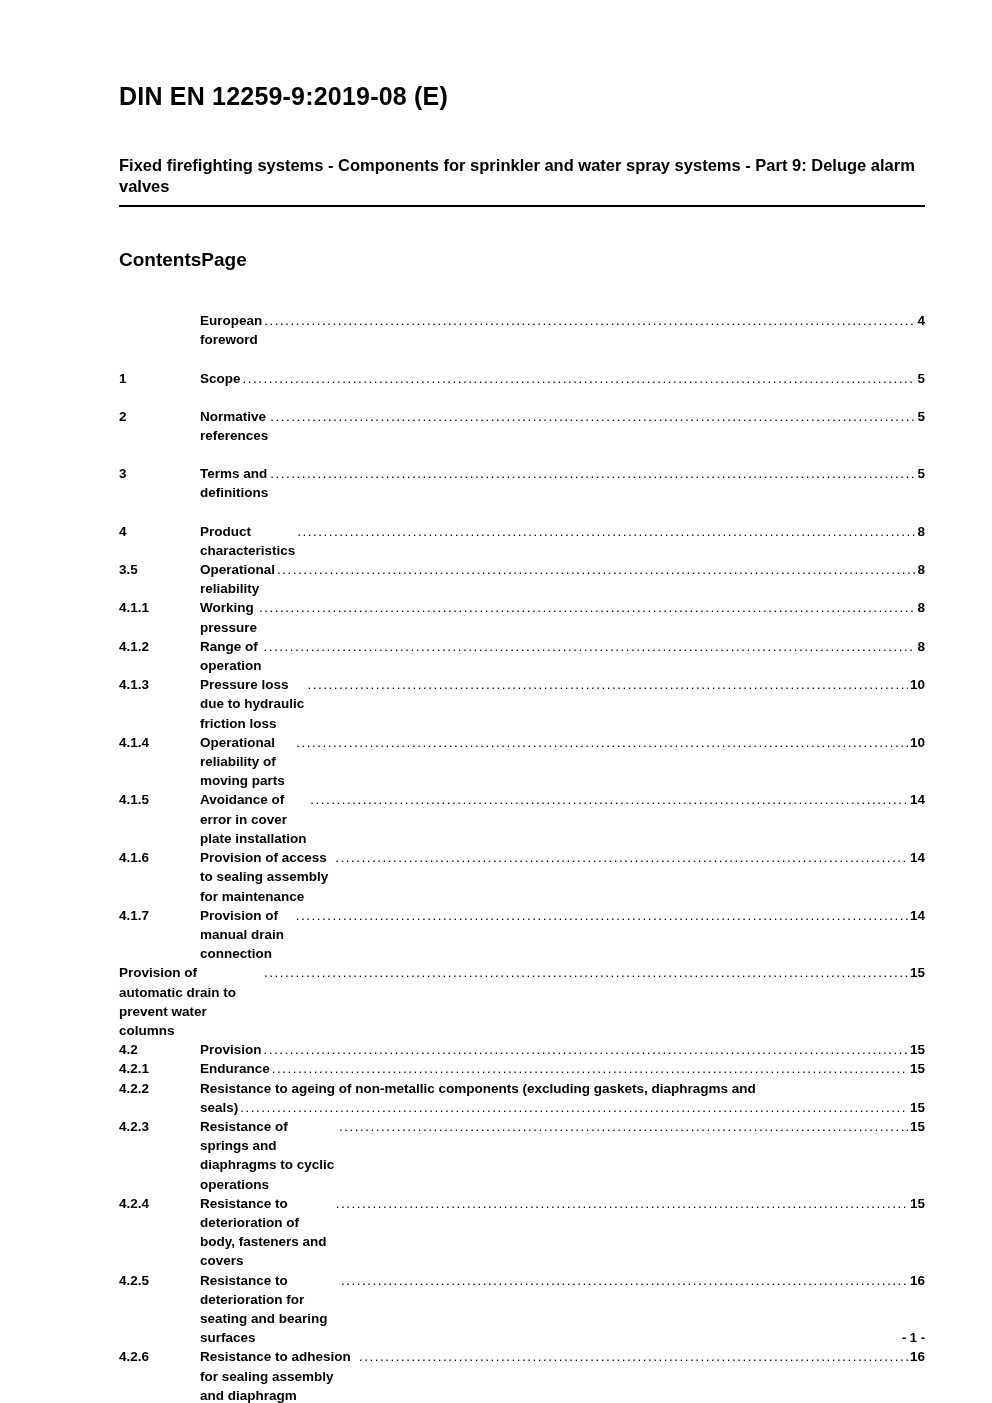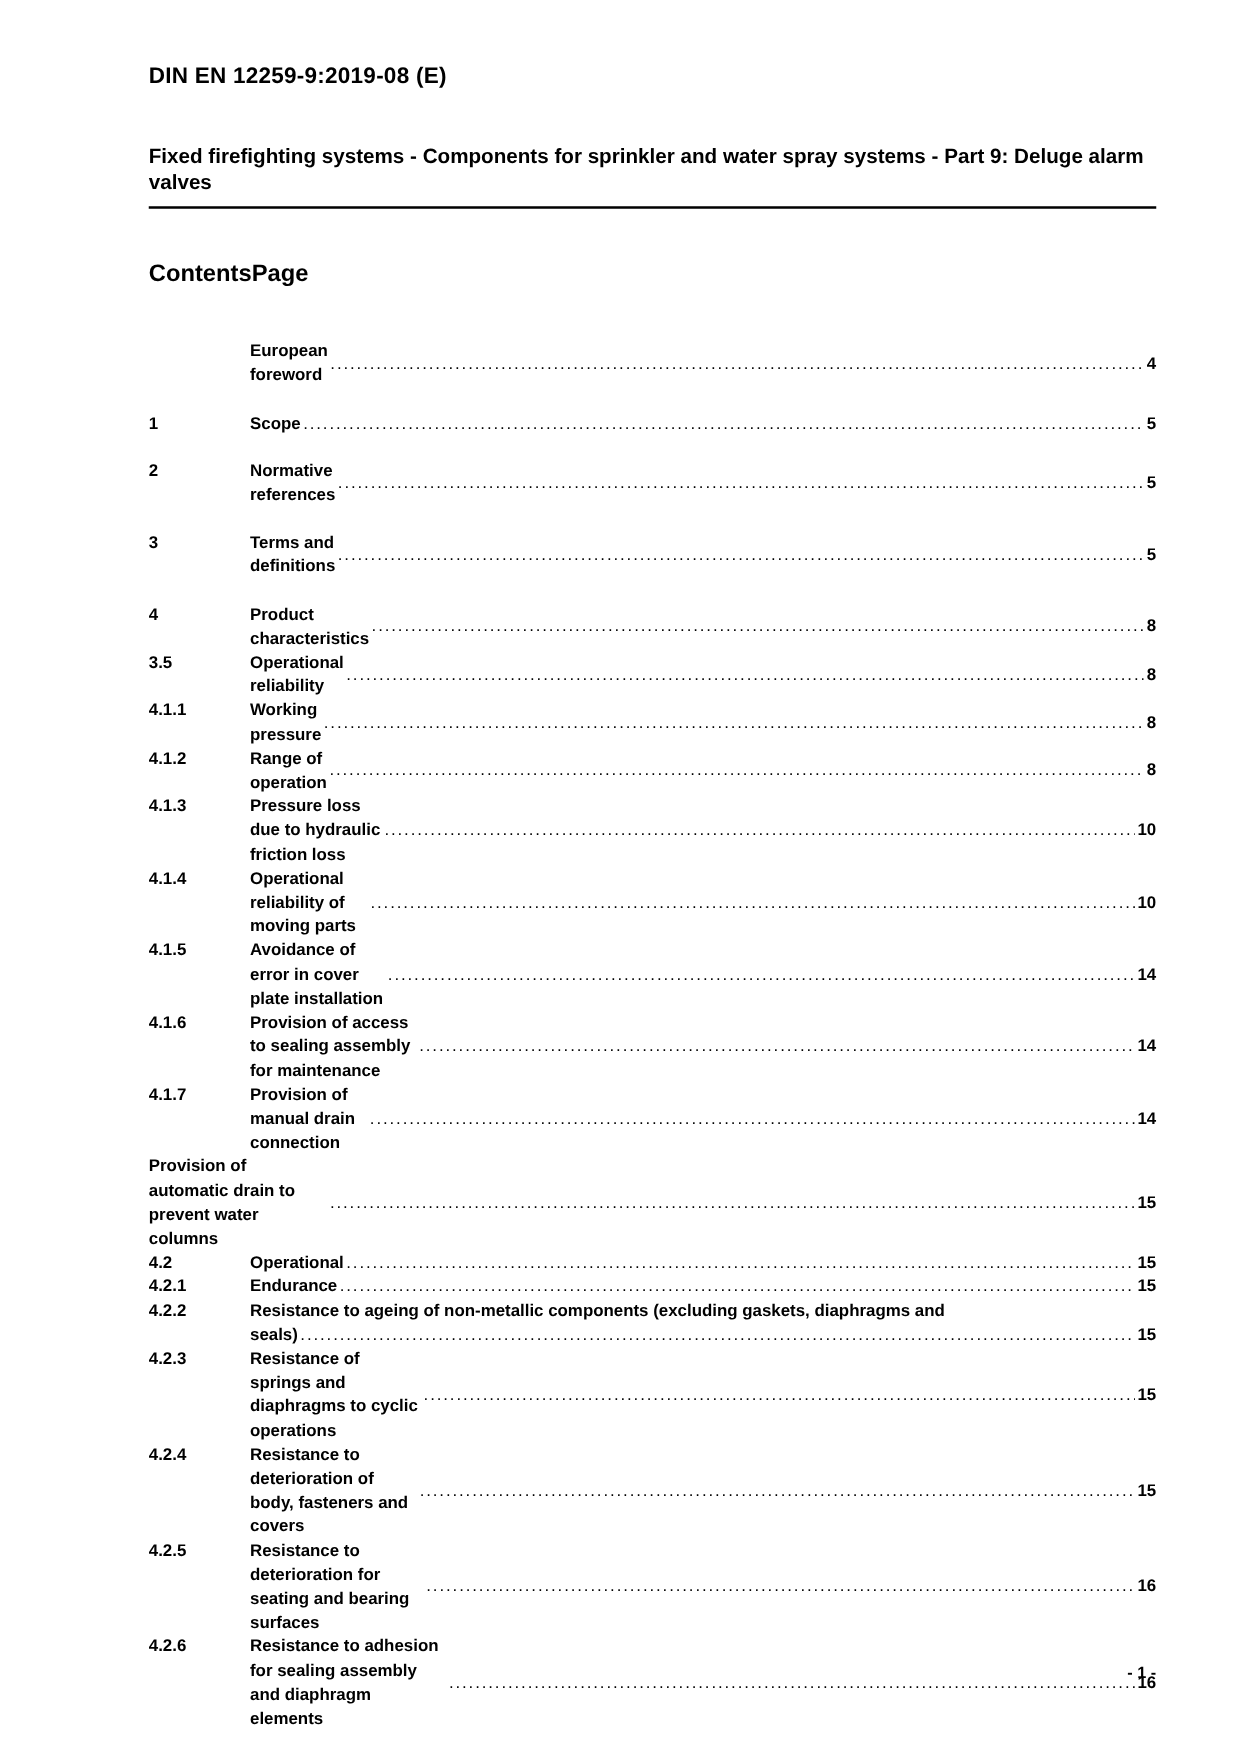--- a/index.html
+++ b/index.html
@@ -12,22 +12,22 @@
     font-family: "Liberation Sans", sans-serif;
     color: #000;
   }
   .page {
     position: absolute;
     left: 119px;
     top: 0;
     width: 806px;
   }
   .doc-id {
-    margin-top: 50px;
-    font-size: 18px;
+    margin-top: 82px;
+    font-size: 25px;
     font-weight: bold;
     letter-spacing: 0.2px;
   }
   .doc-title {
     margin-top: 44px;
     font-size: 16.5px;
     font-weight: bold;
     line-height: 1.28;
     padding-bottom: 8px;
     border-bottom: 2px solid #000;
@@ -56,21 +56,21 @@
     line-height: 19.2px;
   }
   .toc-row.gap { margin-top: 19px; }
   .num {
     flex: 0 0 81px;
     width: 81px;
   }
   .body { flex: 1; min-width: 0; }
   .line {
     display: flex;
-    align-items: center;
+    align-items: flex-start;
   }
   .title { white-space: normal; }
   .dots {
     flex: 1 1 auto;
     overflow: hidden;
     white-space: nowrap;
     font-weight: normal;
     letter-spacing: 1.5px;
     margin: 0 2px;
     min-width: 8px;
@@ -231,21 +231,21 @@
             <span class="title">Provision of automatic drain to prevent water columns</span>
             <span class="dots">............................................................................................................................................................................................................................................................................................................</span>
             <span class="pg">15</span>
           </div>
         </div>
       </div>
       <div class="toc-row">
         <span class="num">4.2</span>
         <div class="body">
           <div class="line">
-            <span class="title">Operational</span>
+            <span class="title">Provision</span>
             <span class="dots">............................................................................................................................................................................................................................................................................................................</span>
             <span class="pg">15</span>
           </div>
         </div>
       </div>
       <div class="toc-row">
         <span class="num">4.2.1</span>
         <div class="body">
           <div class="line">
             <span class="title">Endurance</span>

